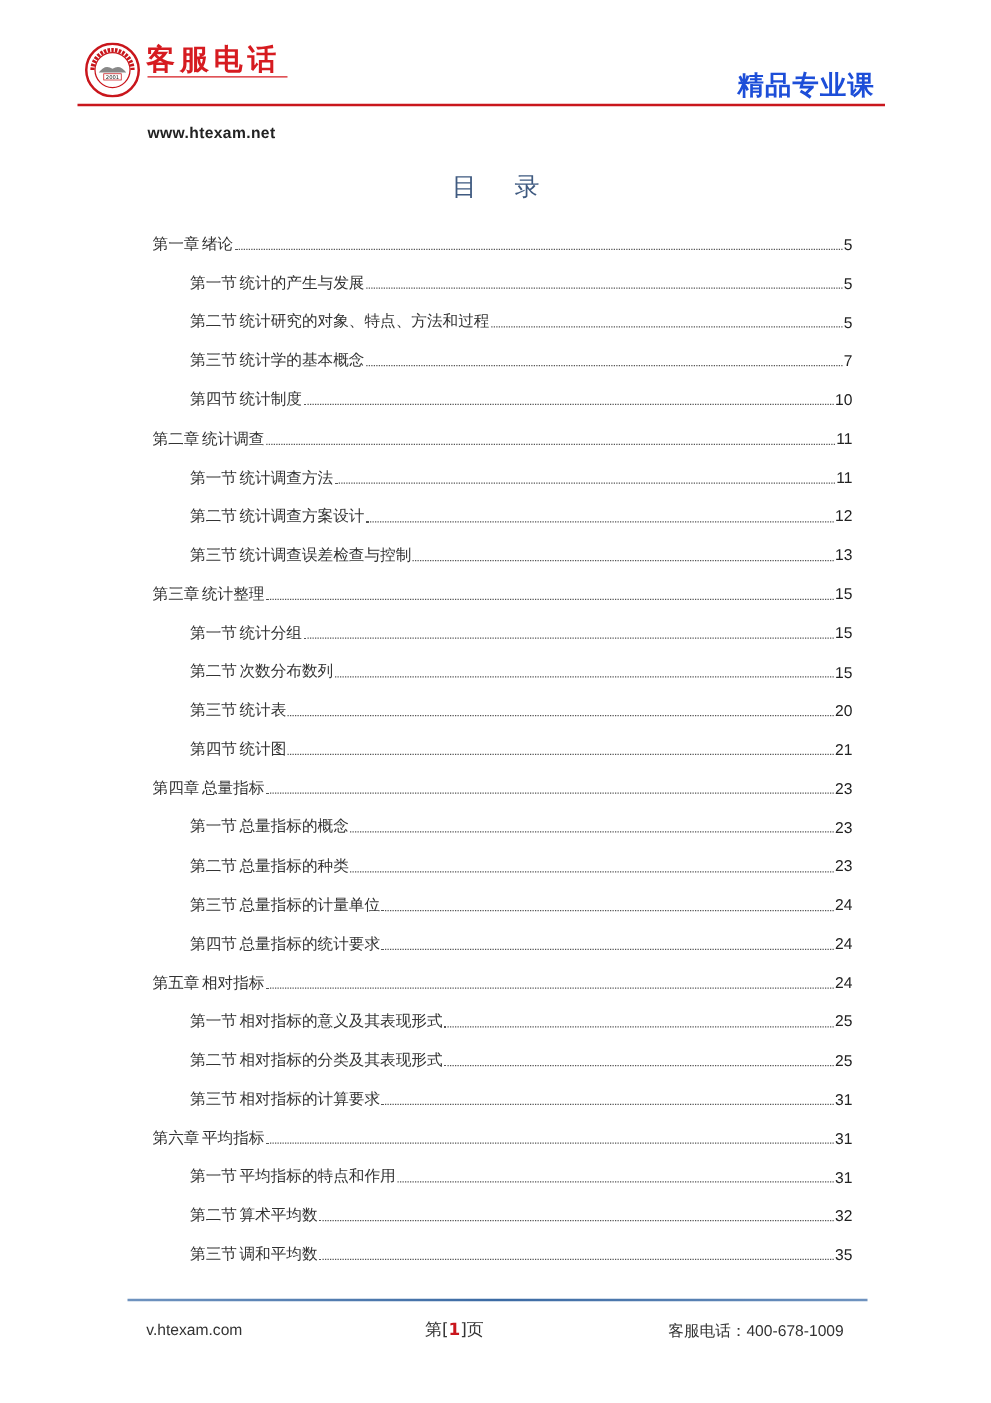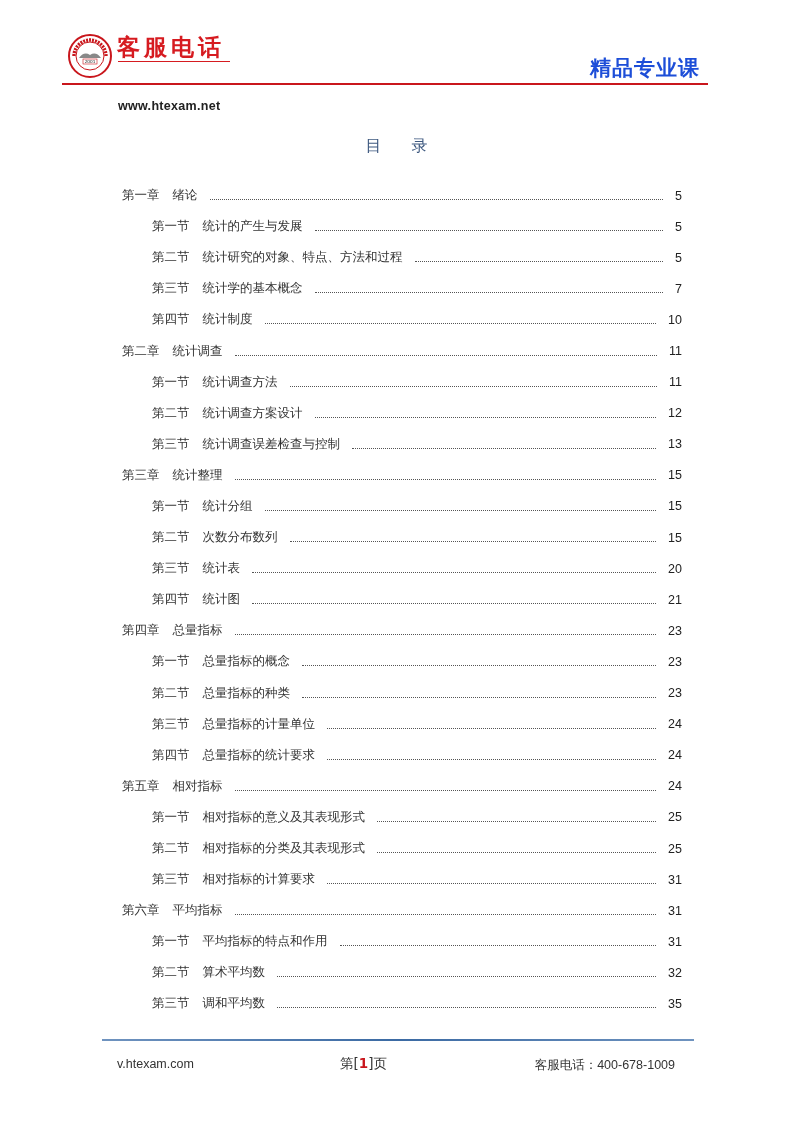--- a/index.html
+++ b/index.html
@@ -13,27 +13,27 @@
               font-weight: bold; font-size: 23px; color: #d61b20; letter-spacing: 4px; }
   .brand-underline { position: absolute; left: 56px; top: 31px; width: 112px; height: 1px; background: #d61b20; }
   .brand-url { position: absolute; left: 56px; top: 34px; font-family: "Liberation Sans", sans-serif;
                font-weight: bold; font-size: 12.5px; color: #222; letter-spacing: 0.3px; margin-top: 35px; }
   .slogan { position: absolute; right: 8px; top: 24px; font-family: "DejaVu Sans", sans-serif;
             font-weight: bold; font-size: 21px; color: #1d4ed8; letter-spacing: 1px; }
   .header-rule { position: absolute; left: 0; top: 53px; width: 646px; height: 2px; background: #c9161c; }
 
   
   .toc-title { position: absolute; left: 0; width: 793px; top: 136px; text-align: center;
-               font-family: "DejaVu Sans", sans-serif; font-size: 16px; color: #3f5a80;
+               font-family: "DejaVu Sans", sans-serif; font-size: 20px; color: #3f5a80;
                letter-spacing: 30px; text-indent: 30px; }
 
   
   .toc { position: absolute; left: 122px; top: 180px; width: 560px; }
   .toc-row { position: relative; height: 31.1px; display: flex; align-items: center;
-             font-size: 12.5px; color: #333; gap: 11px; }
+             font-size: 12.5px; color: #333; }
   .toc-row.level-2 { padding-left: 30px; text-align: right; }
   .toc-row .num { white-space: nowrap; }
   .toc-row .label { white-space: nowrap; margin-left: 2px; }
   .toc-row .leader { flex: 1; border-bottom: 1px dotted #555; margin: 0 1px; transform: translateY(4px); height: 0; }
   .toc-row .page { font-family: "Liberation Sans", sans-serif; font-size: 12.5px; color: #222; white-space: nowrap; }
 
   
   .footer-rule { position: absolute; left: 102px; top: 1039px; width: 592px; height: 2px;
                  background: linear-gradient(to right, #6f93bf, #3b6aa3 50%, #6f93bf); }
   .footer { position: absolute; top: 1055px; left: 0; width: 793px; height: 20px;

